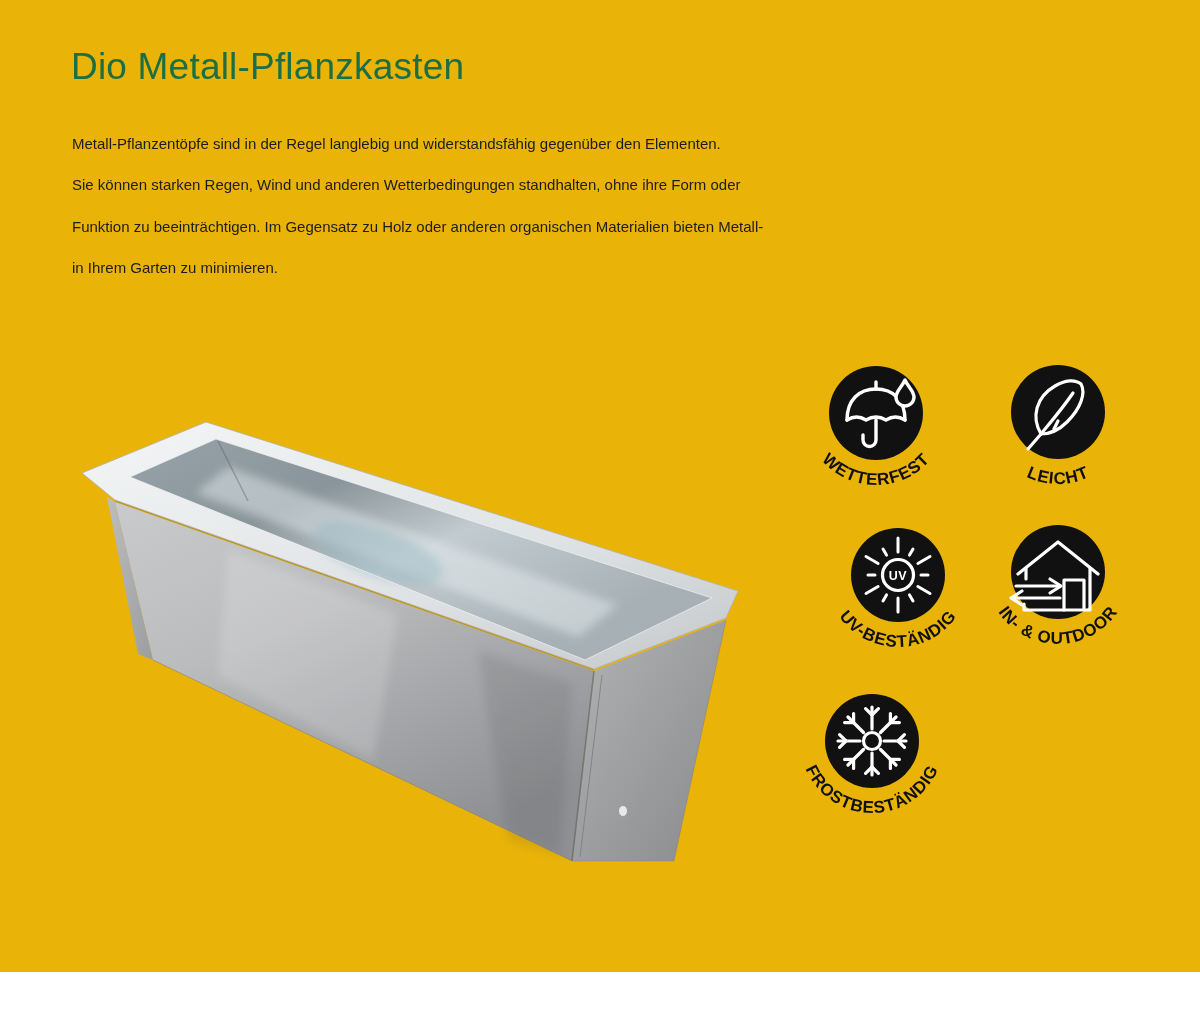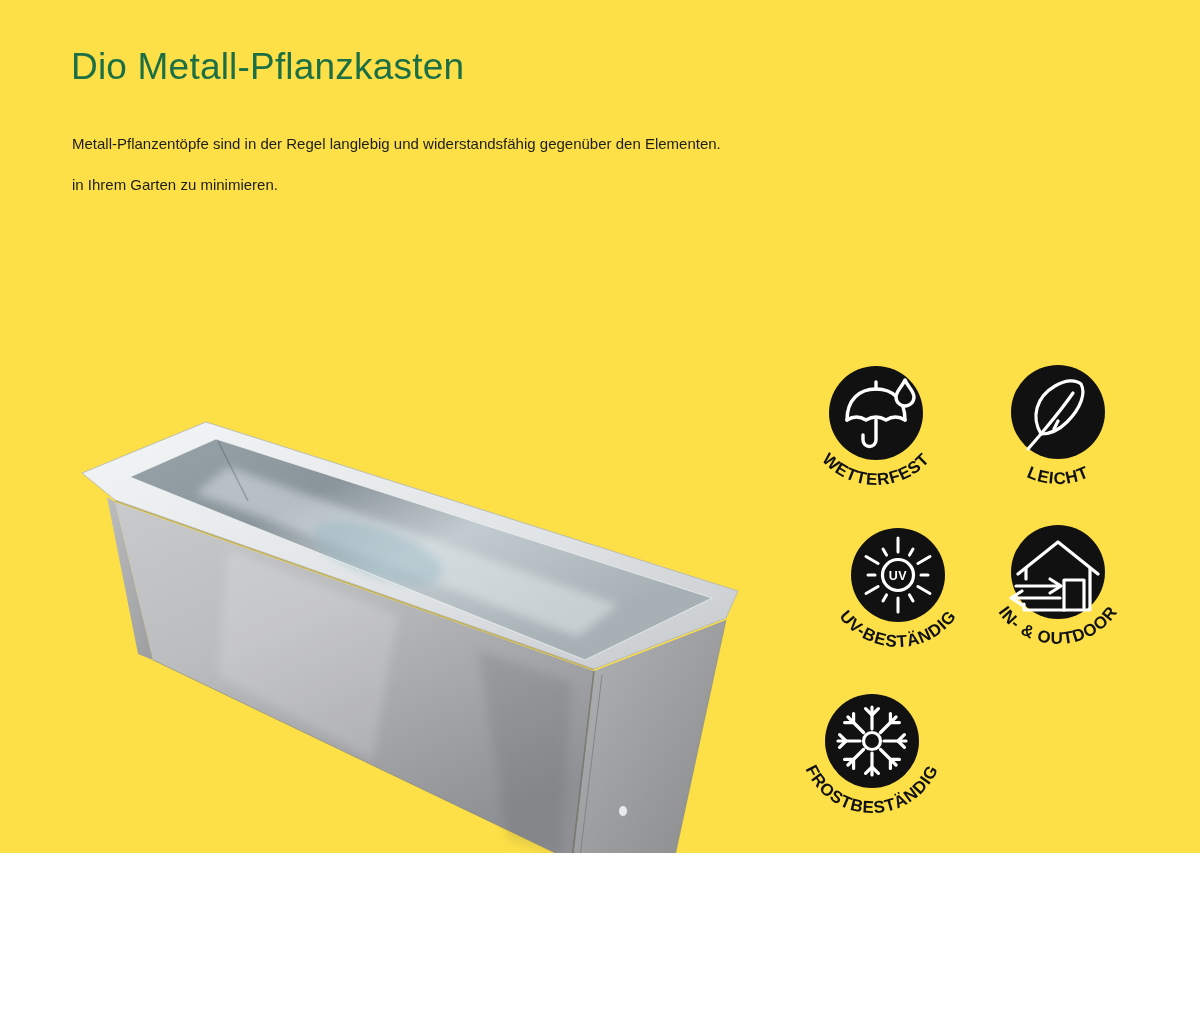--- a/index.html
+++ b/index.html
@@ -1,18 +1,18 @@
 <!DOCTYPE html>
 <html><head>
 <meta charset="utf-8">
 <style>
   * { margin:0; padding:0; box-sizing:border-box; }
   html,body { background:#ffffff; }
   .page {
-    position:relative; width:1200px; height:853px; background:#fde047;
+    position:relative; width:1200px; height:972px; background:#eab308;
     font-family:"Liberation Sans", sans-serif; overflow:hidden;
   }
   .title {
     position:absolute; left:71px; top:46px;
     font-size:37px; font-weight:400; letter-spacing:0.2px;
     color:#1c6f44; white-space:nowrap;
   }
   .desc { position:absolute; left:72px; top:123px; }
   .desc .line {
     font-size:15px; line-height:41.3px; color:#1d1d1d;
@@ -29,20 +29,22 @@
 </style>
 </head>
 <body>
 
 <div class="page">
 
   <h1 class="title">Dio Metall-Pflanzkasten</h1>
 
   <div class="desc">
     <div class="line">Metall-Pflanzentöpfe sind in der Regel langlebig und widerstandsfähig gegenüber den Elementen.</div>
+    <div class="line">Sie können starken Regen, Wind und anderen Wetterbedingungen standhalten, ohne ihre Form oder</div>
+    <div class="line">Funktion zu beeinträchtigen. Im Gegensatz zu Holz oder anderen organischen Materialien bieten Metall-</div>
     <div class="line">in Ihrem Garten zu minimieren.</div>
   </div>
 
   <div class="product">
     <svg width="690" height="470" viewBox="0 0 690 470">
       <defs>
         <linearGradient id="gRim" x1="0" y1="0" x2="1" y2="1">
           <stop offset="0" stop-color="#f3f5f6"></stop>
             <stop offset="0.6" stop-color="#e0e3e5"></stop>
             <stop offset="1" stop-color="#c4c8ca"></stop>

